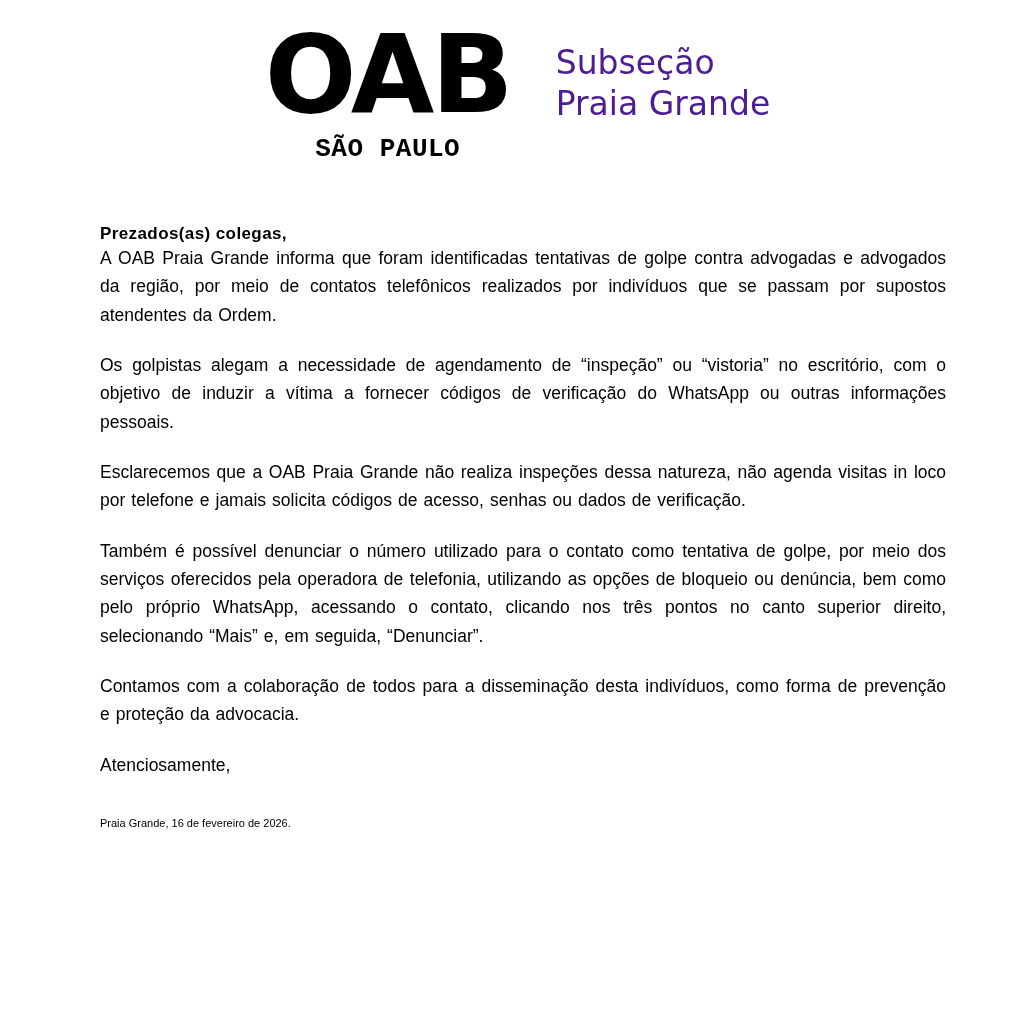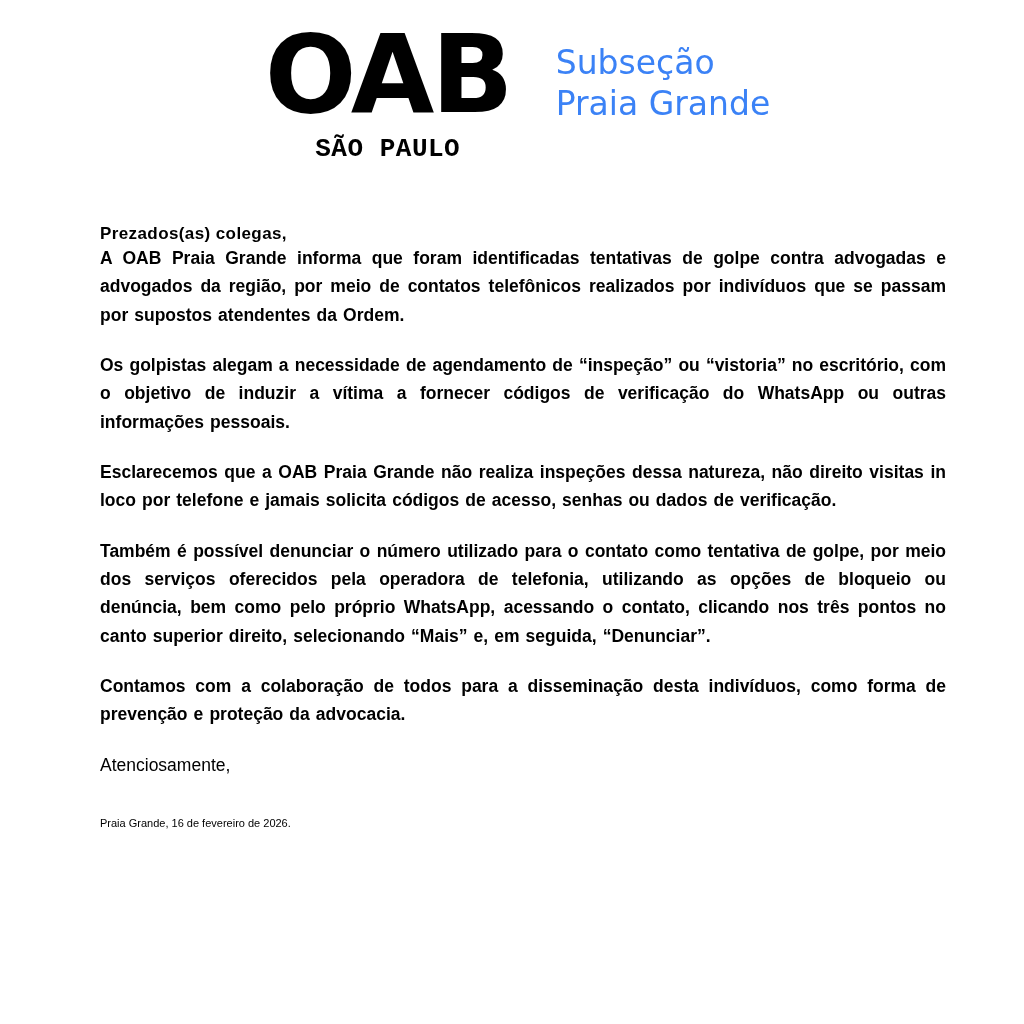--- a/index.html
+++ b/index.html
@@ -56,21 +56,21 @@
     letter-spacing: 0.5px;
     color: #000;
   }
   .subsecao {
     margin-left: 34px;
     padding-top: 20px;
     font-family: "DejaVu Sans", sans-serif;
     font-weight: normal;
     font-size: 33px;
     line-height: 1.25;
-    color: #3b82f6;
+    color: #4c1d95;
     white-space: nowrap;
   }
 
   
   .content {
     margin: 10px auto;
     padding: 0 78px 0 100px;
     box-sizing: border-box;
   }
   .salutation {
@@ -79,21 +79,20 @@
     font-weight: bold;
     letter-spacing: 0.4px;
   }
   p.para {
     margin: 0 0 22px 0;
     font-size: 17.5px;
     line-height: 1.62;
     text-align: justify;
     text-justify: inter-word;
     word-spacing: 1.2px;
-    font-weight: bold;
   }
   .first-para {
     margin-top: 46px;
   }
   .closing {
     margin: 0 0 0 0;
     font-size: 17.5px;
     line-height: 1.62;
   }
   .place-date {
@@ -120,21 +119,21 @@
       </div>
     </div>
   </div>
 
   <div class="content">
 
     <div class="salutation">Prezados(as) colegas,</div>
 
     <p class="para first-para">A OAB Praia Grande informa que foram identificadas tentativas de golpe contra advogadas e advogados da região, por meio de contatos telefônicos realizados por indivíduos que se passam por supostos atendentes da Ordem.</p>
     <p class="para">Os golpistas alegam a necessidade de agendamento de “inspeção” ou “vistoria” no escritório, com o objetivo de induzir a vítima a fornecer códigos de verificação do WhatsApp ou outras informações pessoais.</p>
-    <p class="para">Esclarecemos que a OAB Praia Grande não realiza inspeções dessa natureza, não direito visitas in loco por telefone e jamais solicita códigos de acesso, senhas ou dados de verificação.</p>
+    <p class="para">Esclarecemos que a OAB Praia Grande não realiza inspeções dessa natureza, não agenda visitas in loco por telefone e jamais solicita códigos de acesso, senhas ou dados de verificação.</p>
     <p class="para">Também é possível denunciar o número utilizado para o contato como tentativa de golpe, por meio dos serviços oferecidos pela operadora de telefonia, utilizando as opções de bloqueio ou denúncia, bem como pelo próprio WhatsApp, acessando o contato, clicando nos três pontos no canto superior direito, selecionando “Mais” e, em seguida, “Denunciar”.</p>
     <p class="para">Contamos com a colaboração de todos para a disseminação desta indivíduos, como forma de prevenção e proteção da advocacia.</p>
 
     <p class="closing">Atenciosamente,</p>
 
     <div class="place-date">Praia Grande, 16 de fevereiro de 2026.</div>
 
   </div>
 
 </div>

